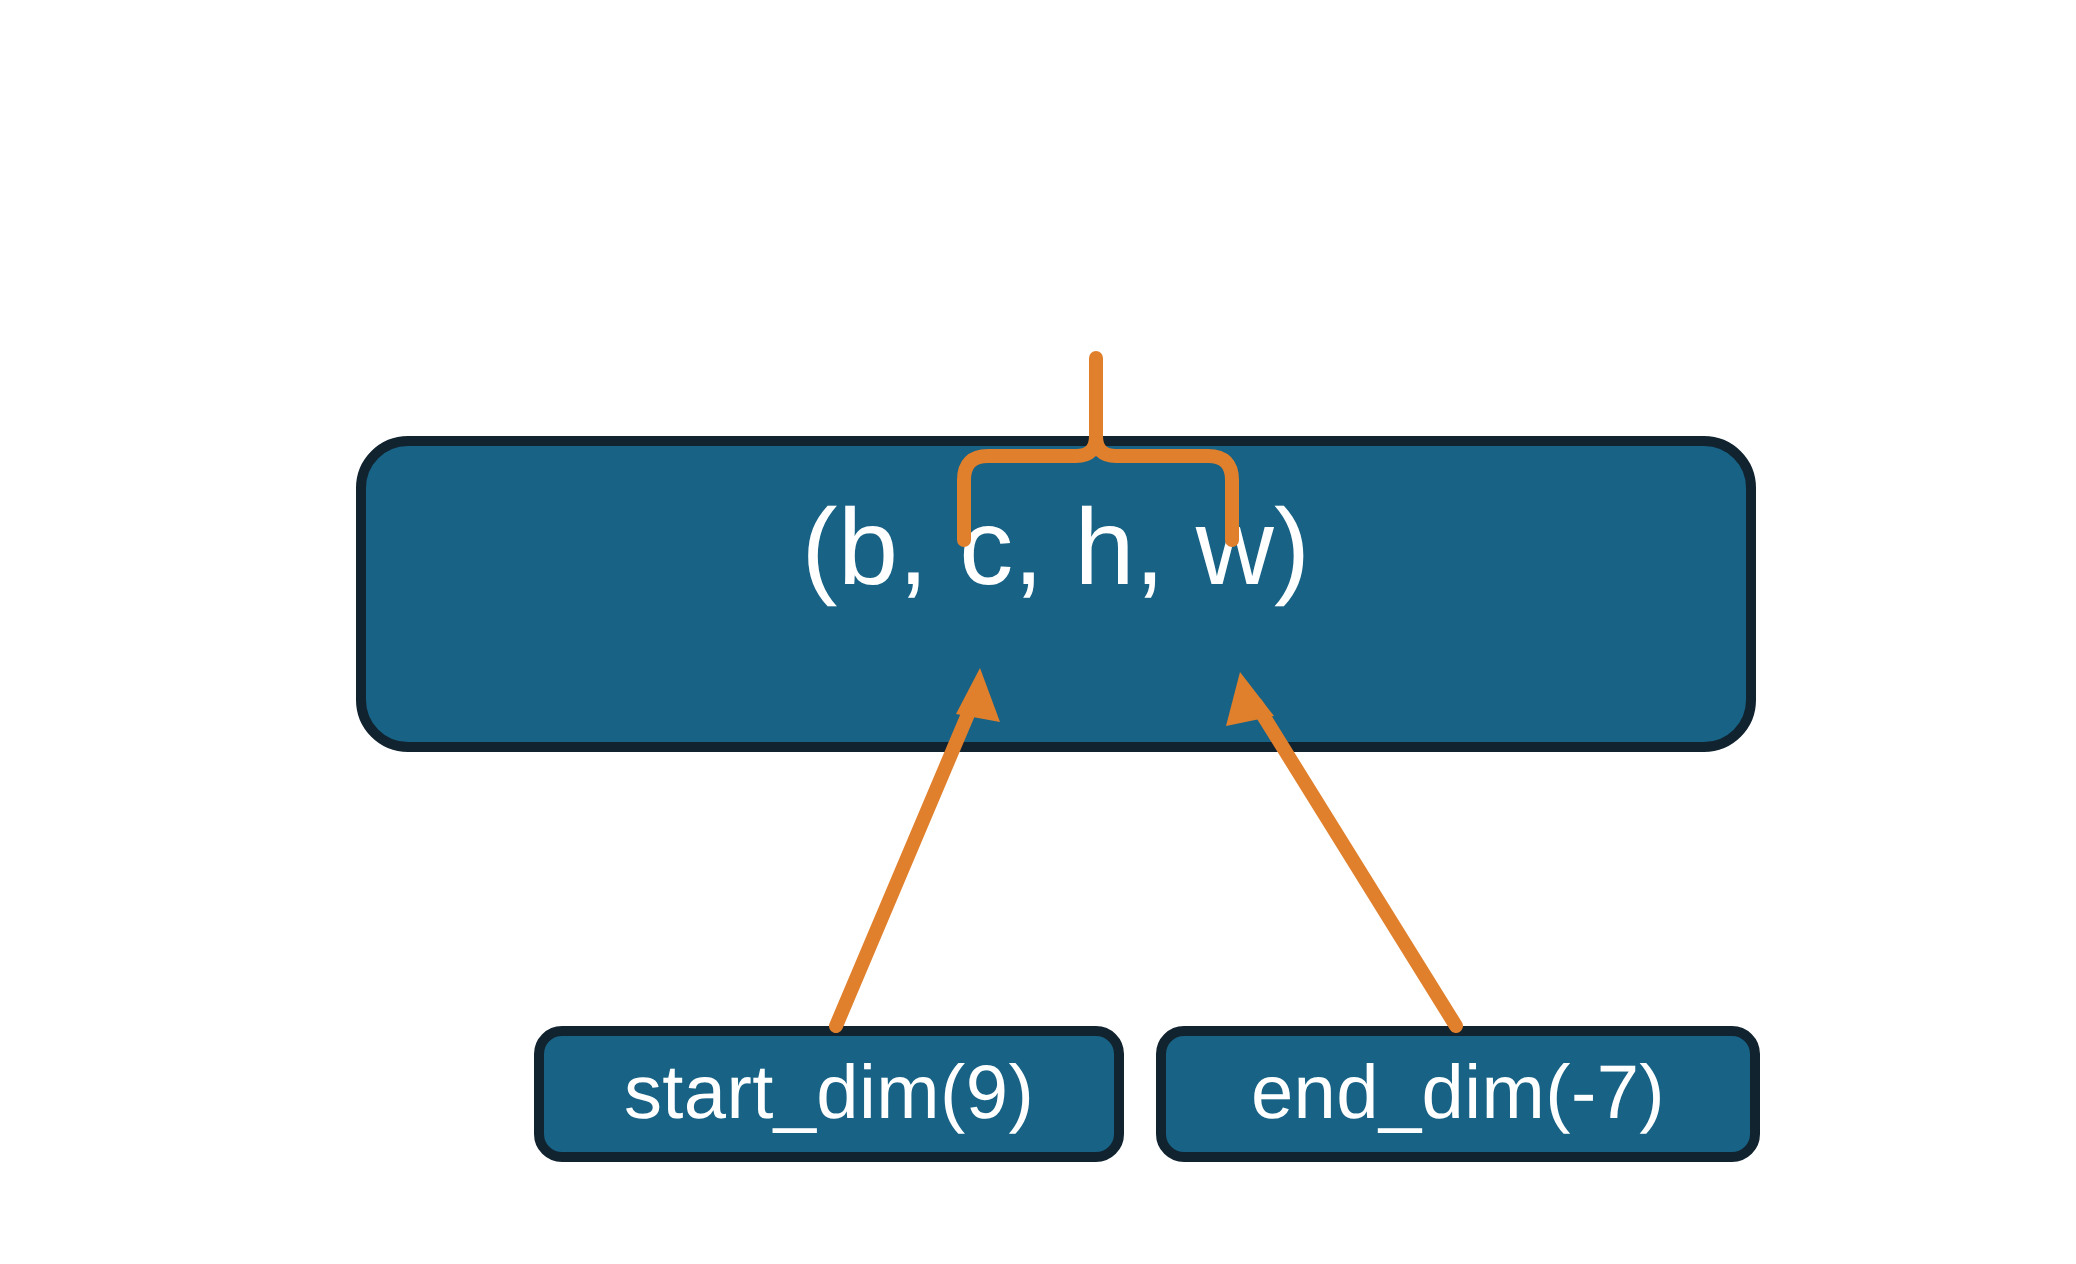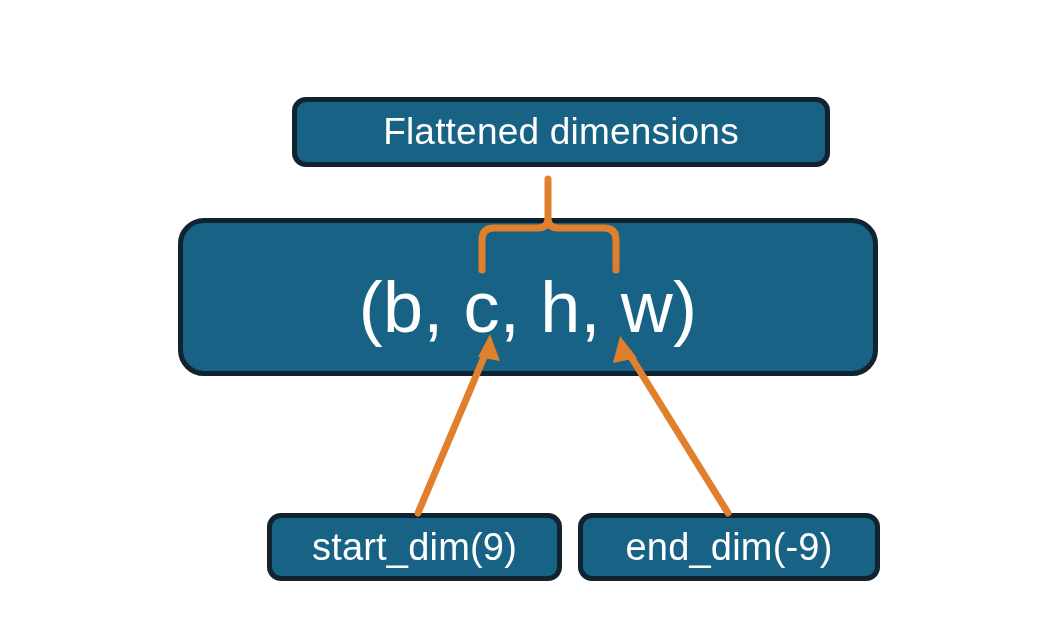--- a/index.html
+++ b/index.html
@@ -49,23 +49,23 @@
     left: 178px;
     top: 218px;
     width: 700px;
     height: 158px;
     border-radius: 26px;
     align-items: flex-start;
     justify-content: center;
   }
 
   #shape-label {
-    font-size: 72px;
+    font-size: 54px;
     line-height: 1;
-    margin-top: 48px;
+    margin-top: 24px;
   }
 
   #box-start-dim {
     left: 267px;
     top: 513px;
     width: 295px;
     height: 68px;
     font-size: 38px;
     border-radius: 14px;
   }
@@ -97,34 +97,31 @@
   }
   #annotations .head {
     fill: #e1802c;
   }
 </style>
 </head>
 <body>
 
 <div id="canvas">
 
-  <div class="node" id="box-flattened">
-    <span>Flattened dimensions</span>
-  </div>
 
   <div class="node" id="box-shape">
     <span id="shape-label">(b, c, h, w)</span>
   </div>
 
   <div class="node" id="box-start-dim">
     <span>start_dim(9)</span>
   </div>
 
   <div class="node" id="box-end-dim">
-    <span>end_dim(-9)</span>
+    <span>end_dim(-7)</span>
   </div>
 
   <svg id="annotations" viewBox="0 0 1038 632">
 
     <path class="stroke" d="M 482 270
              L 482 240
              Q 482 228 494 228
              L 538 228
              Q 548 228 548 218
              L 548 179

